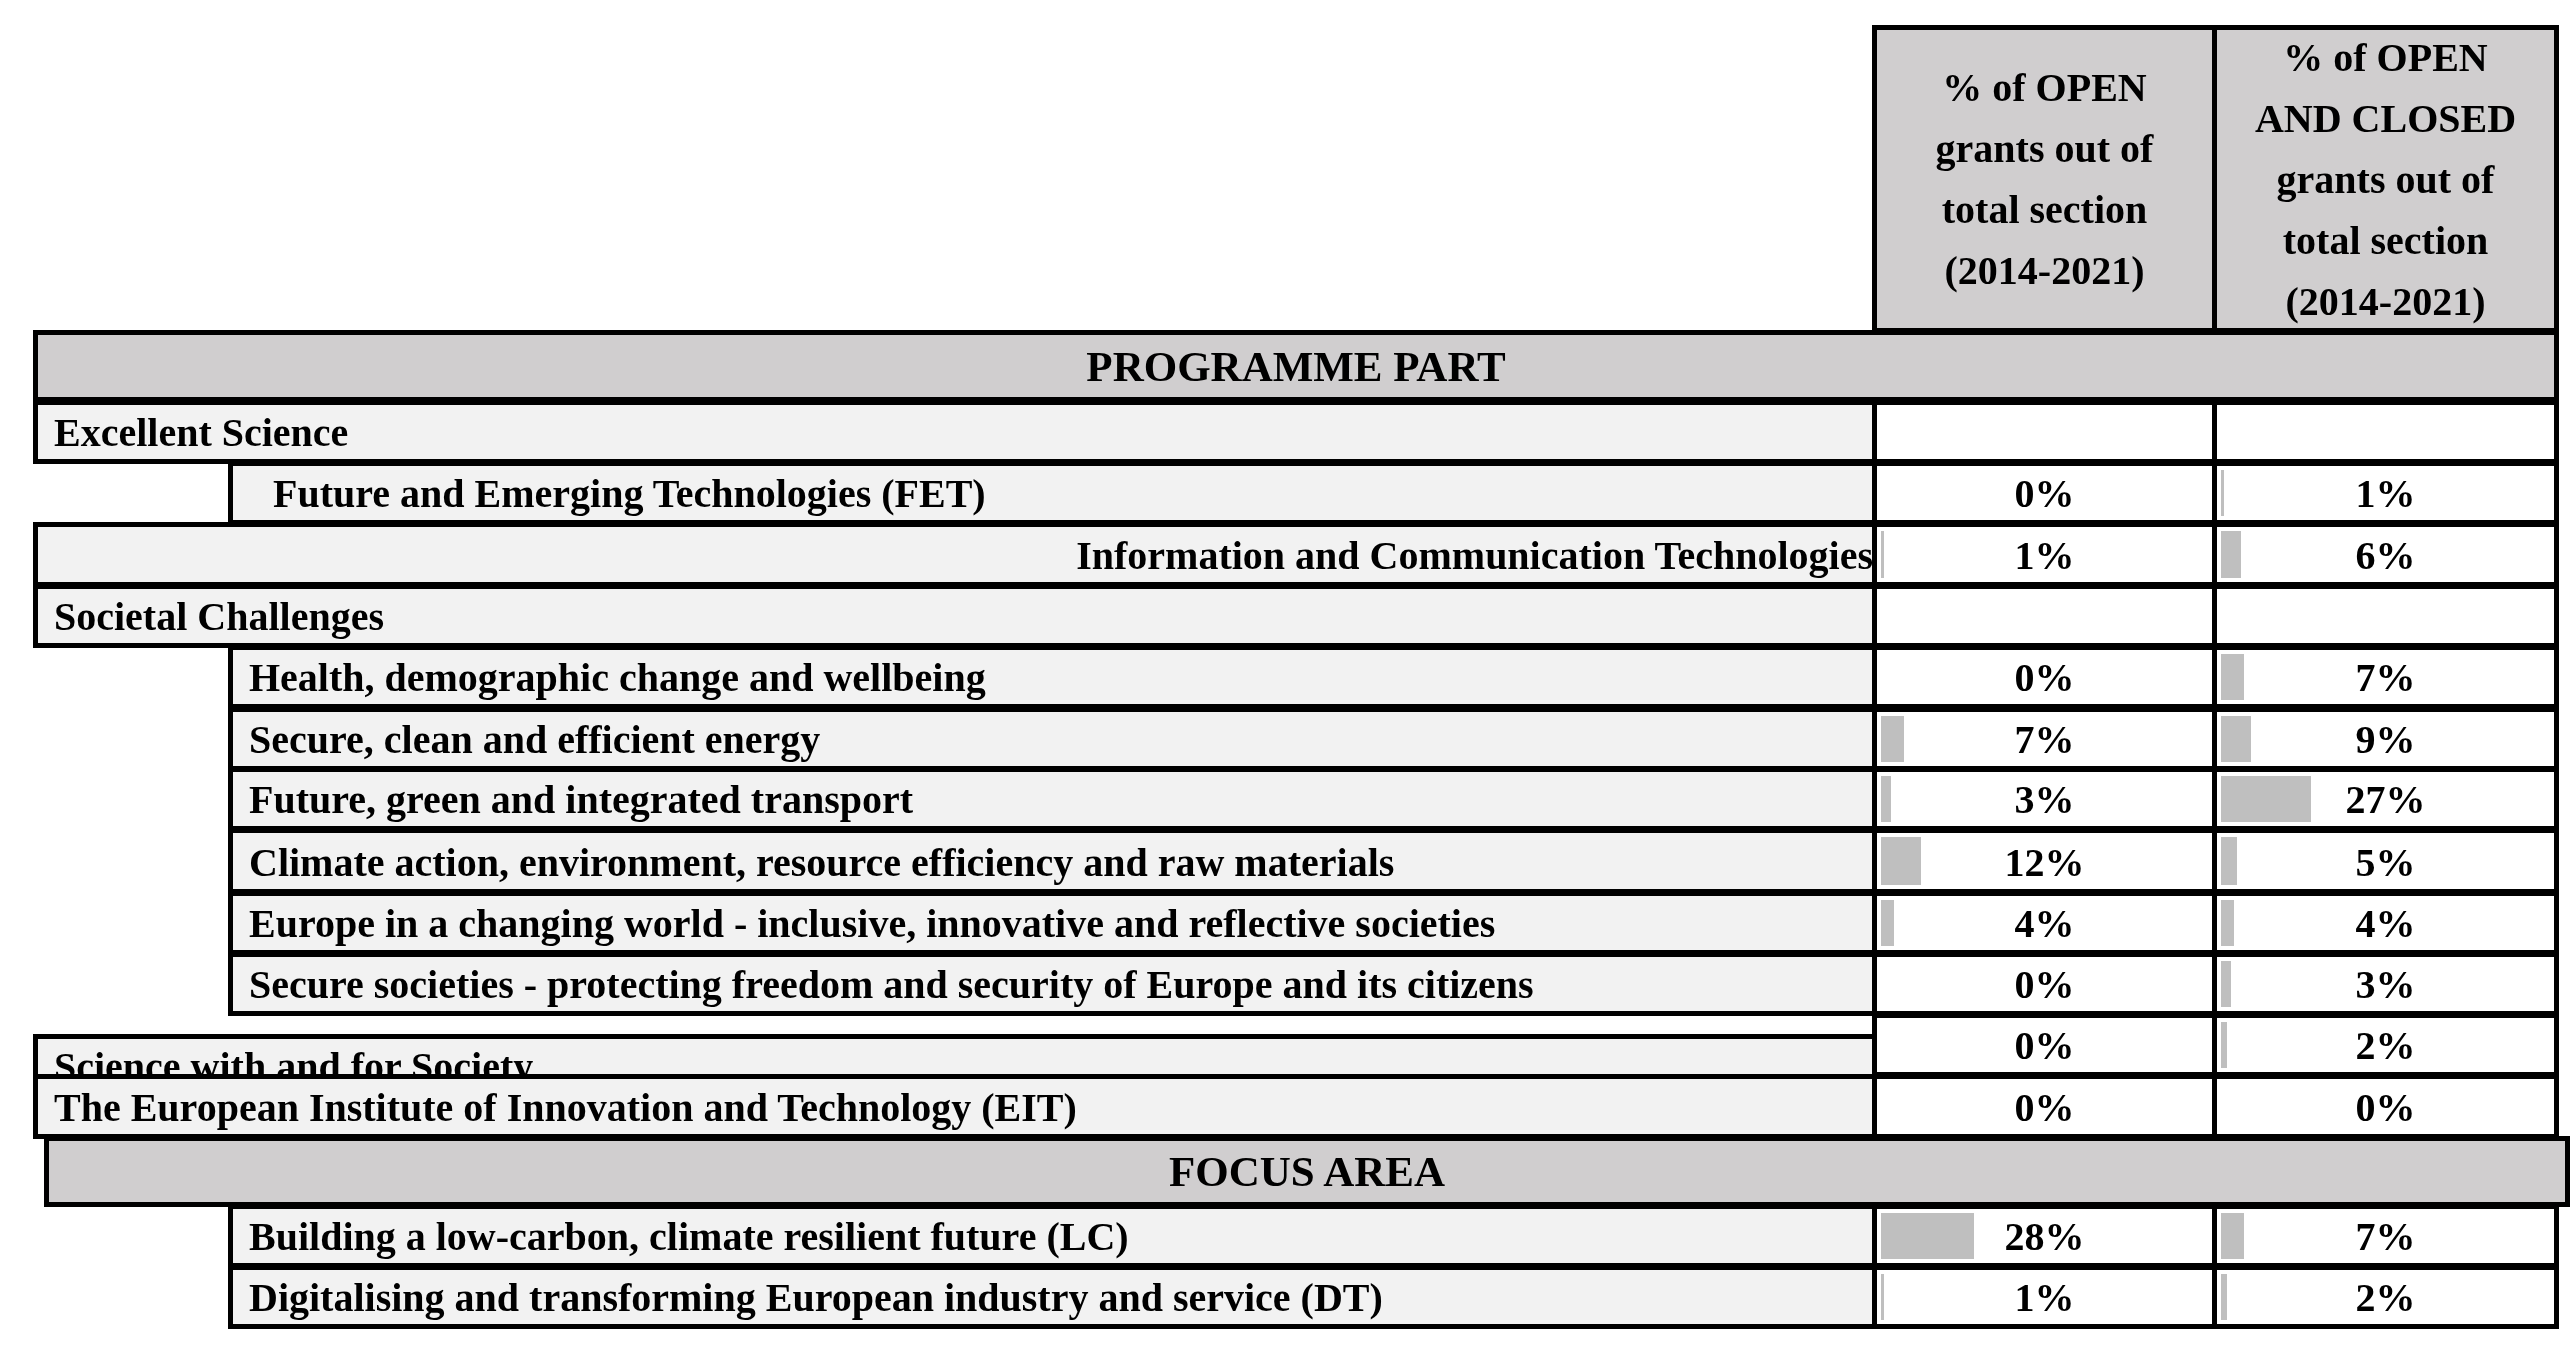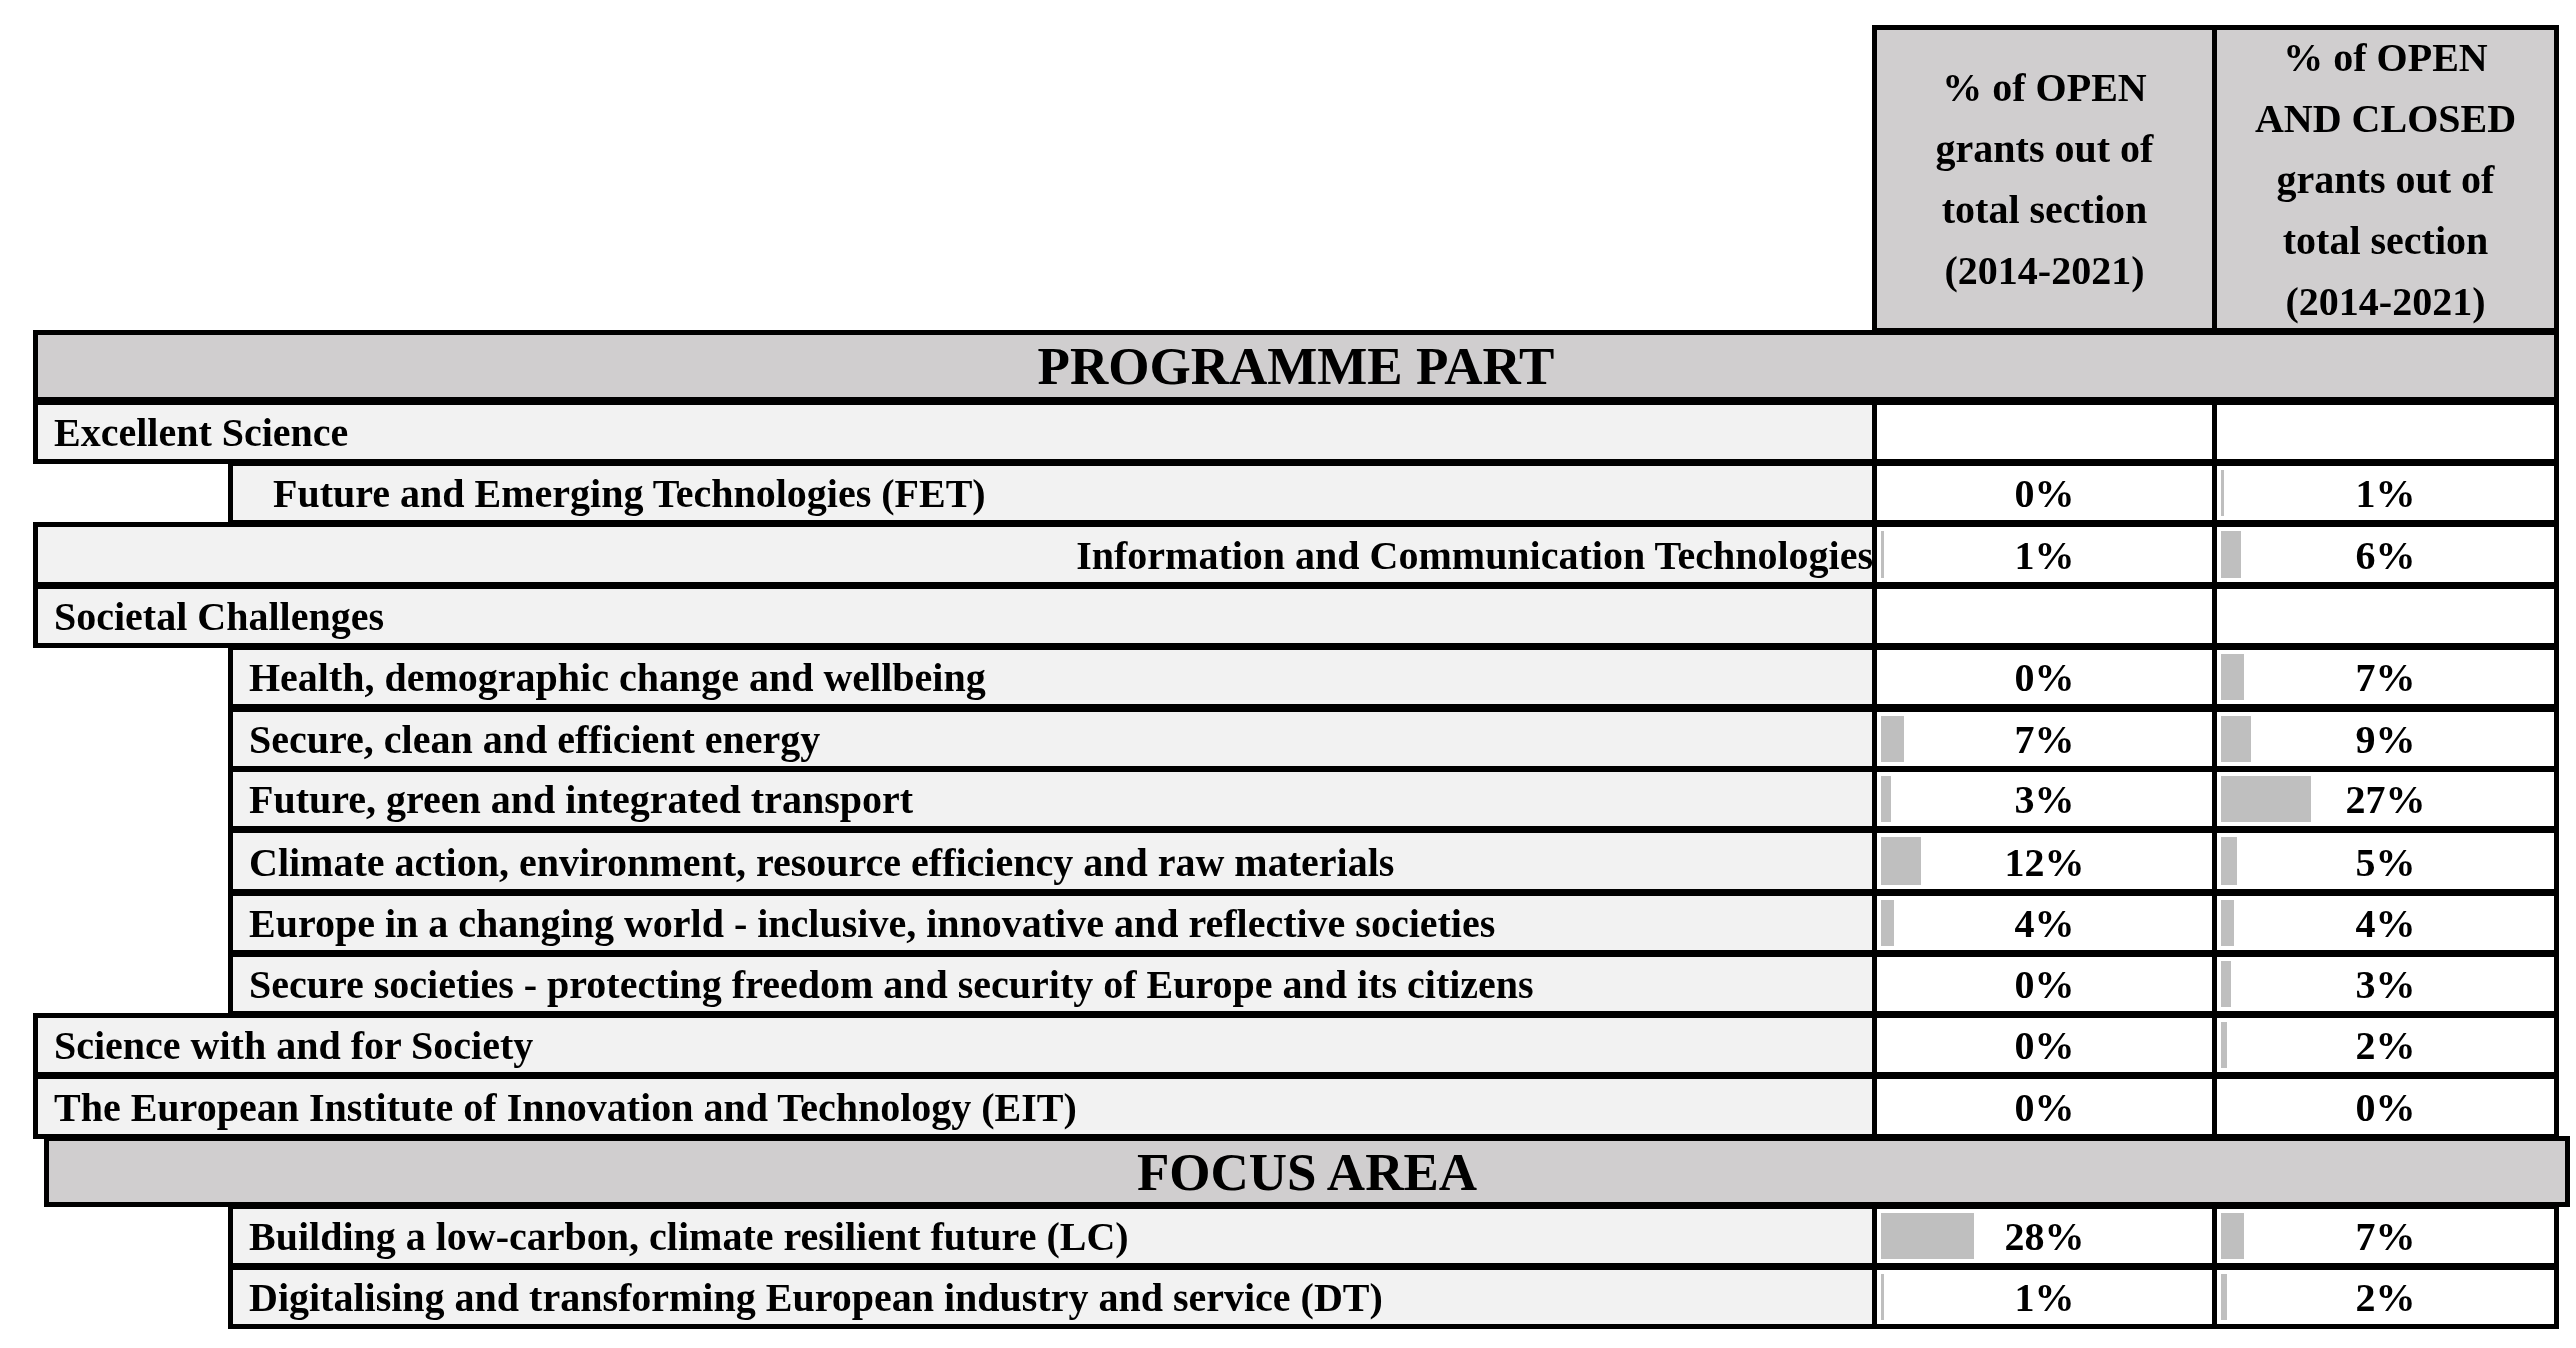--- a/index.html
+++ b/index.html
@@ -3,21 +3,21 @@
 <meta charset="utf-8">
 <style>
   html, body { margin:0; padding:0; background:#ffffff; }
   body { width:2576px; height:1348px; position:relative; overflow:hidden;
          font-family:"Liberation Serif", "DejaVu Serif", serif; font-weight:bold; color:#000; }
   .box { position:absolute; box-sizing:border-box; }
   .hdr { background:#d0cecf; border:5px solid #000; display:flex; align-items:center; justify-content:center;
          text-align:center; font-size:40px; line-height:61px; }
   .hdr span { display:block; }
   .section { background:#d0cecf; border:5px solid #000; display:flex; align-items:center; justify-content:center;
-             font-size:53px; }
+             font-size:43px; }
   .label { background:#f2f2f2; border:5px solid #000; display:flex; align-items:flex-end;
            padding-left:16px; padding-bottom:2.9px; font-size:40px; white-space:nowrap; }
   .val { background:#ffffff; border:5px solid #000; display:flex; align-items:flex-end; justify-content:center;
          padding-bottom:2.9px; font-size:40px; }
   .bar { position:absolute; left:3.6px; top:4.3px; bottom:4.3px; background:#bfbfbf; }
   .val .num { position:relative; z-index:1; }
 </style>
 </head>
 <body>
 
@@ -137,21 +137,21 @@
       <div class="box label" style="left: 228px; top: 952px; width: 1650px; height: 64px;">
         <span>Secure societies - protecting freedom and security of Europe and its citizens</span>
       </div>
       <div class="box val" style="left: 1872px; top: 952px; width: 345px; height: 64px;">
         <span class="num">0%</span>
       </div>
       <div class="box val" style="left: 2212px; top: 952px; width: 347px; height: 64px;">
         <div class="bar" style="width: 10px;"></div>
         <span class="num">3%</span>
       </div>
-      <div class="box label" style="left: 33px; top: 1013px; width: 1845px; height: 64px;">
+      <div class="box label" style="left: 33px; top: 1034px; width: 1845px; height: 64px;">
         <span>Science with and for Society</span>
       </div>
       <div class="box val" style="left: 1872px; top: 1013px; width: 345px; height: 64px;">
         <span class="num">0%</span>
       </div>
       <div class="box val" style="left: 2212px; top: 1013px; width: 347px; height: 64px;">
         <div class="bar" style="width: 6.5px;"></div>
         <span class="num">2%</span>
       </div>
       <div class="box label" style="left: 33px; top: 1074px; width: 1845px; height: 65px;">

